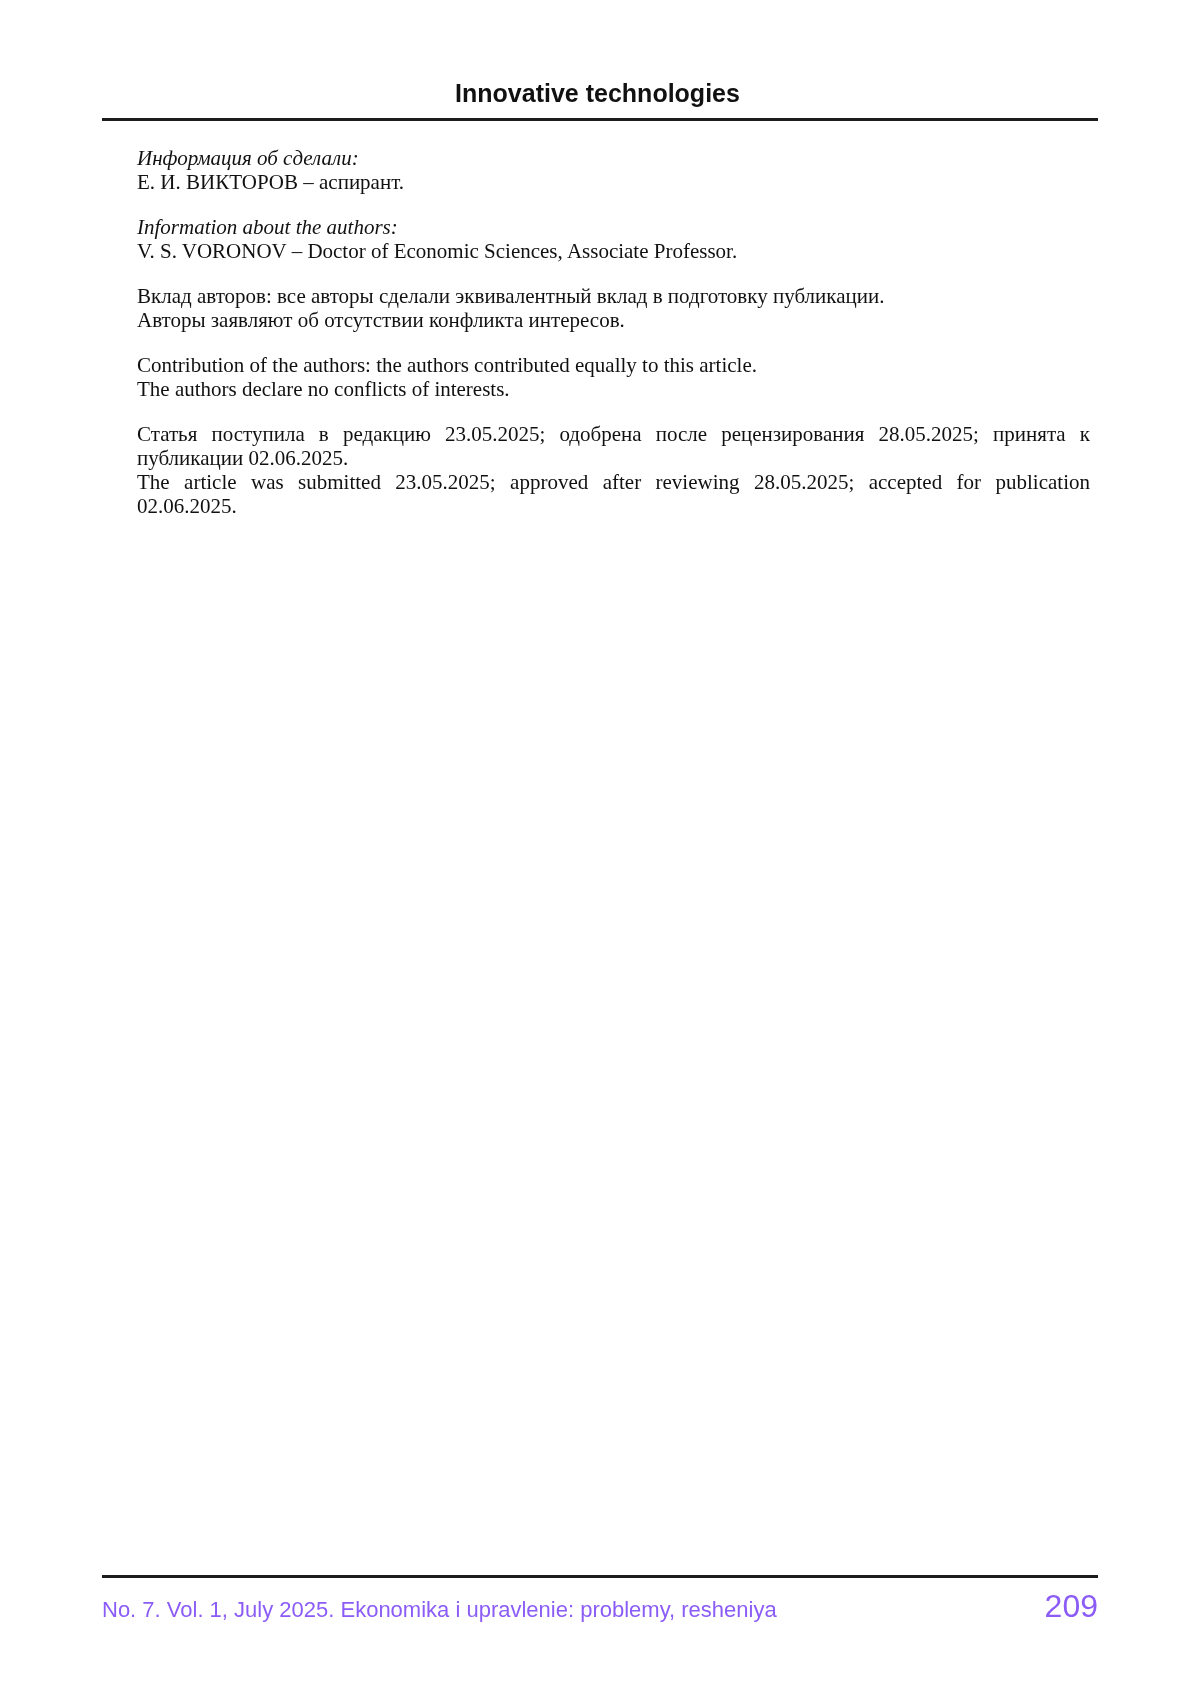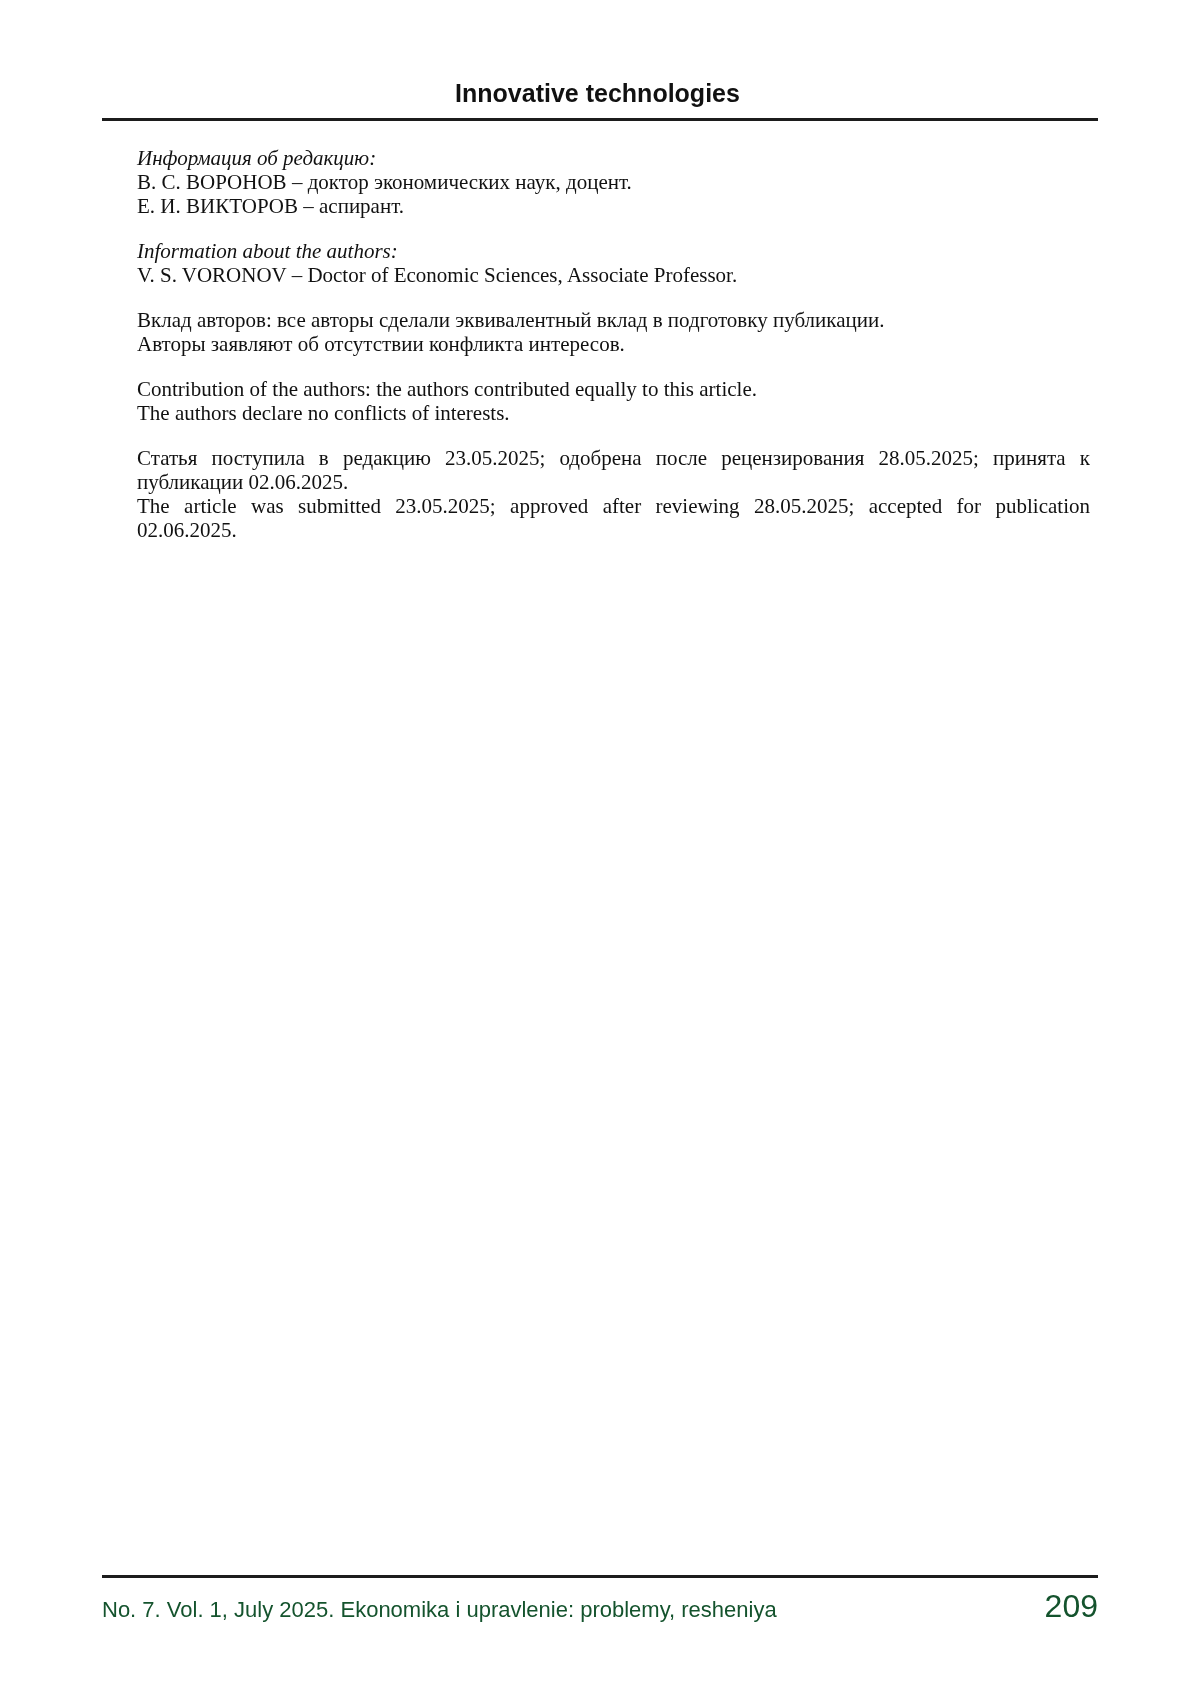--- a/index.html
+++ b/index.html
@@ -73,21 +73,21 @@
   }
   .footer-row {
     position: absolute;
     top: 1592px;
     left: 102px;
     width: 996px;
     display: flex;
     justify-content: space-between;
     align-items: baseline;
     font-family: "Liberation Sans", sans-serif;
-    color: #14532d;
+    color: #8b5cf6;
   }
   .footer-journal {
     font-size: 22px;
     line-height: 28px;
   }
   .footer-page-number {
     font-size: 32px;
     line-height: 28px;
   }
 </style>
@@ -95,22 +95,21 @@
 <body>
 
 <div class="page">
 
   <div class="running-head">Innovative technologies</div>
   <div class="head-rule"></div>
 
   <div class="content">
 
     <div class="block">
-      <p class="heading-italic">Информация об редакцию:</p>
-      <p>В. С. ВОРОНОВ – доктор экономических наук, доцент.</p>
+      <p class="heading-italic">Информация об сделали:</p>
       <p>Е. И. ВИКТОРОВ – аспирант.</p>
     </div>
 
     <div class="block">
       <p class="heading-italic">Information about the authors:</p>
       <p>V. S. VORONOV – Doctor of Economic Sciences, Associate Professor.</p>
     </div>
 
     <div class="block">
       <p>Вклад авторов: все авторы сделали эквивалентный вклад в подготовку публикации.</p>

